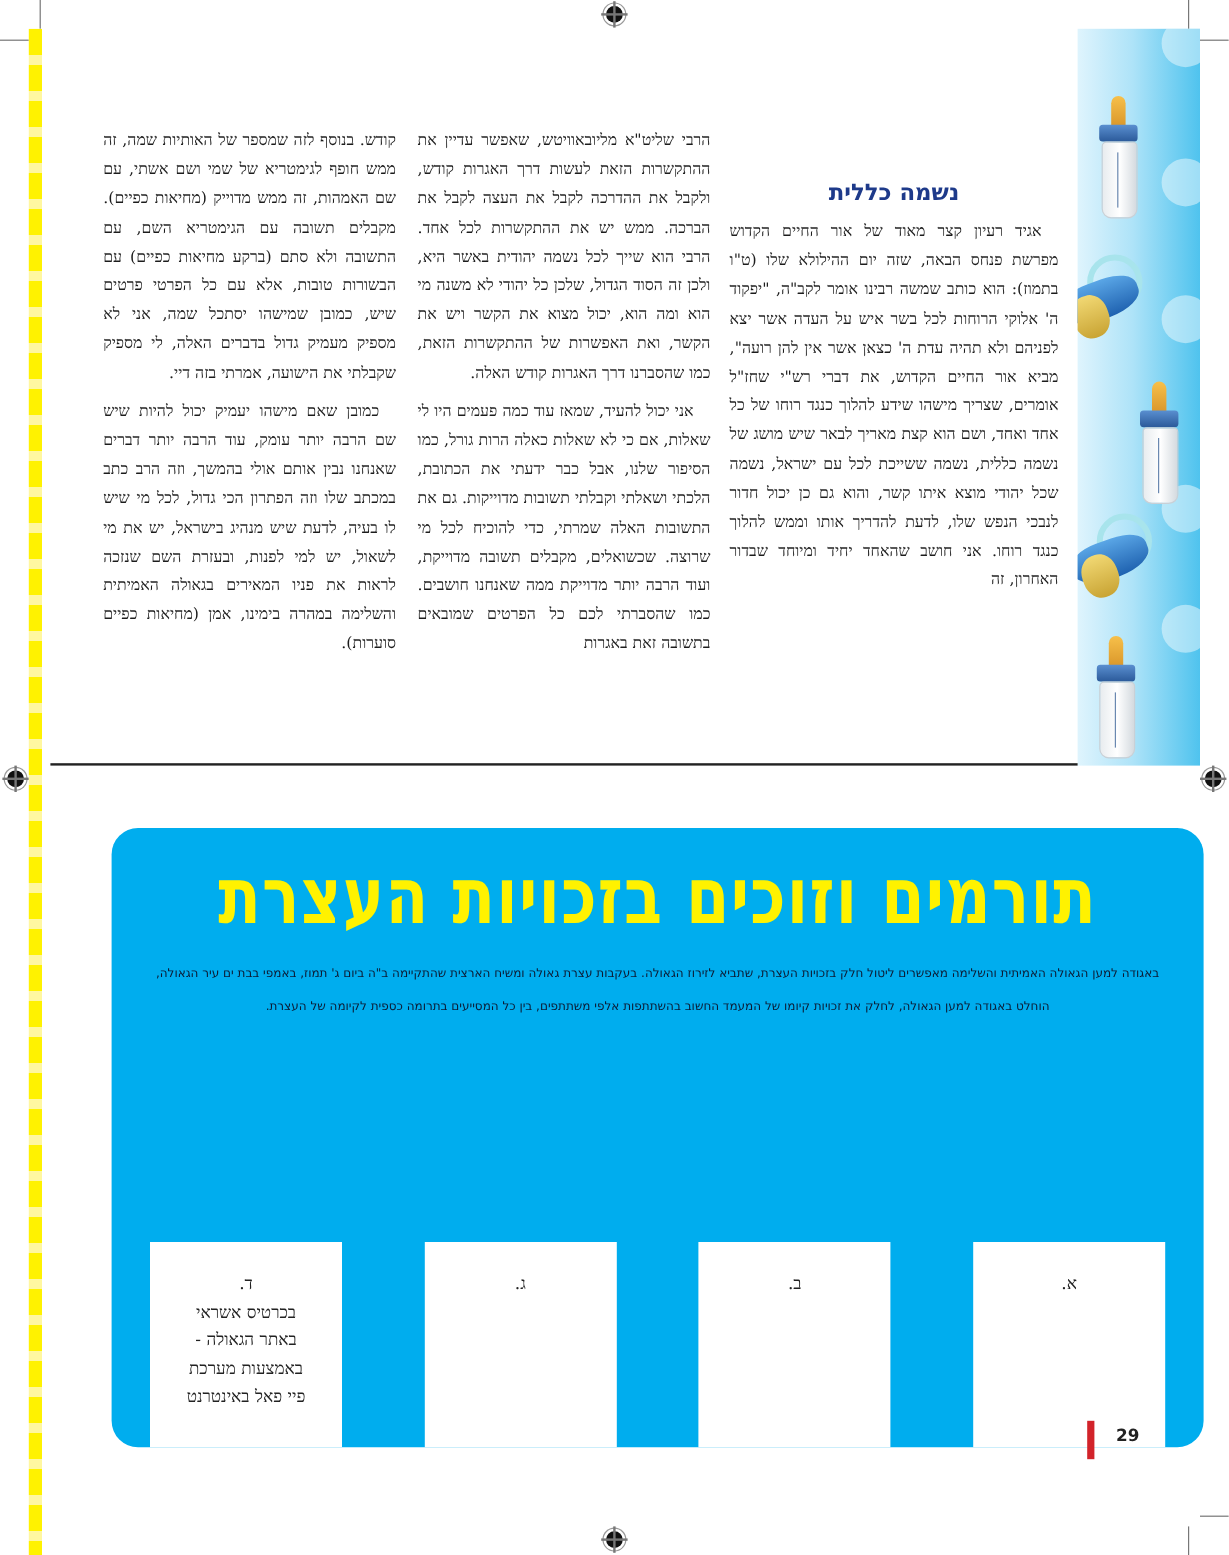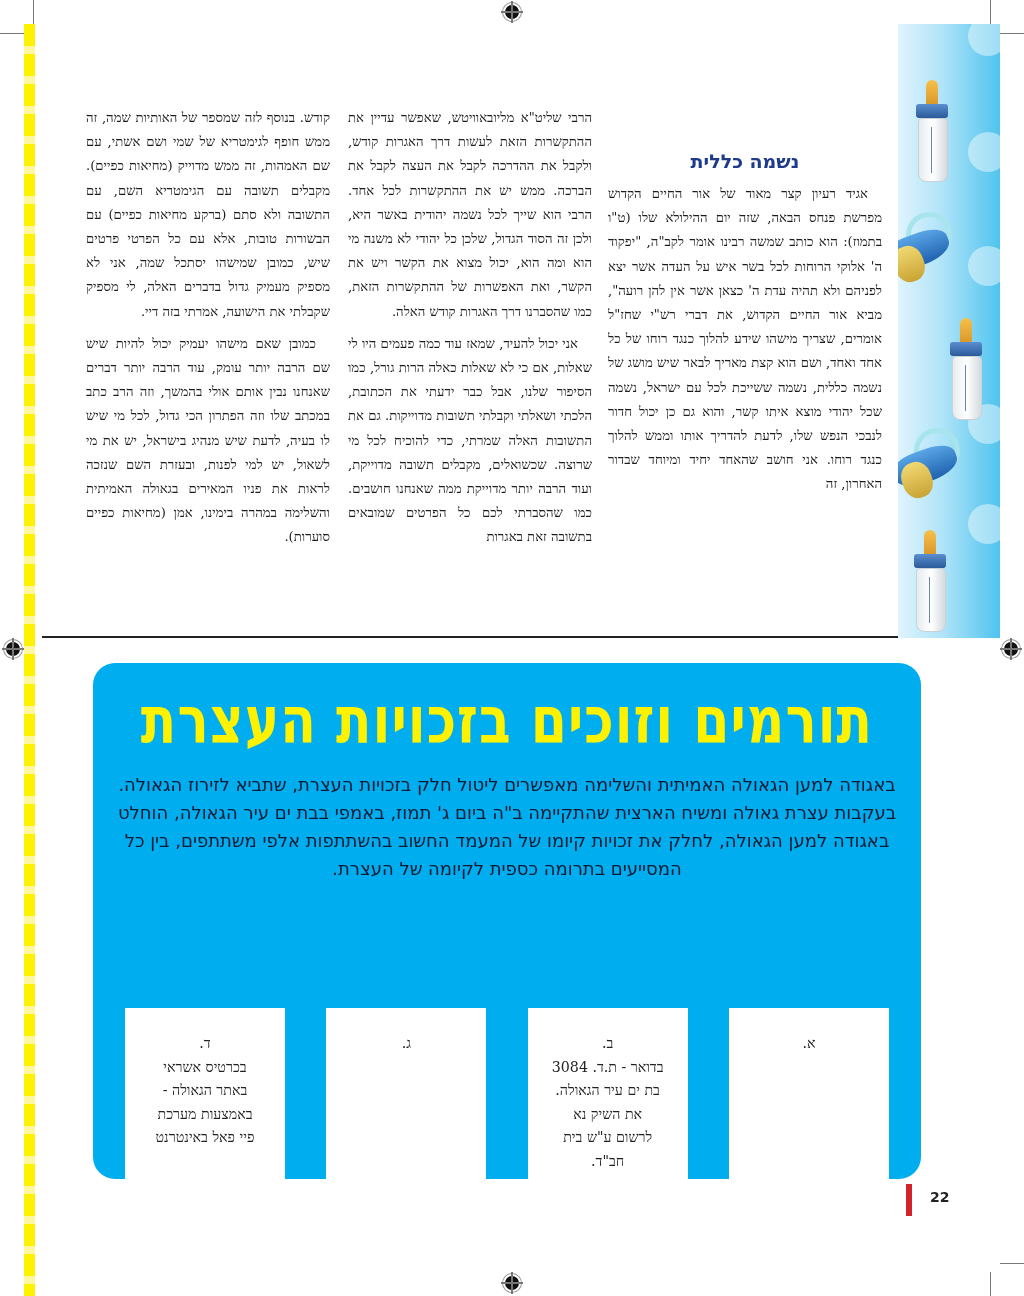--- a/index.html
+++ b/index.html
@@ -21,23 +21,23 @@
   .pacifier { position:absolute; width:70px; height:70px; }
   .pacifier .ring { position:absolute; left:22px; top:0; width:36px; height:36px; border:5px solid #a8e4ec; border-radius:50%; }
   .pacifier .shield { position:absolute; left:0; top:22px; width:66px; height:32px; background:linear-gradient(#5aa6e6,#1f62b0); border-radius:40% 40% 45% 45%; transform:rotate(-20deg); }
   .pacifier .teat { position:absolute; left:10px; top:34px; width:30px; height:36px; background:linear-gradient(#f1d873,#c9a434); border-radius:45%; transform:rotate(-20deg); }
 
   .article-col { position:absolute; top:112px; direction:rtl; text-align:justify; font-family:"DejaVu Serif", serif; font-size:13.2px; line-height:24.2px; color:#1c1c1c; }
   .article-col p { margin:0 0 8px 0; text-indent:14px; }
   .col-title { text-align:center; color:#1e3a8a; font-family:"DejaVu Sans", sans-serif; font-weight:bold; font-size:19px; margin:0 0 6px 0; line-height:30px; text-indent:0 !important; }
   .divider { position:absolute; left:42px; top:636px; width:856px; height:2px; background:#222; }
 
-  .promo { position:absolute; left:93px; top:663px; width:828px; height:516px; background:#00adee; border-radius:22px 22px 22px 22px; }
+  .promo { position:absolute; left:93px; top:690px; width:910px; height:516px; background:#00adee; border-radius:22px 22px 22px 22px; }
   .promo-title { position:absolute; left:0; right:0; top:20px; text-align:center; direction:rtl; color:#fff200; font-family:"DejaVu Sans", sans-serif; font-weight:bold; font-size:52px; letter-spacing:1px; transform:scaleY(1.25); transform-origin:top; }
-  .promo-text { position:absolute; left:22px; right:22px; direction:rtl; text-align:center; color:#0c1a33; font-family:"DejaVu Sans", sans-serif; font-size:18px; line-height:28px; }
+  .promo-text { position:absolute; left:22px; right:22px; direction:rtl; text-align:center; color:#0c1a33; font-family:"DejaVu Sans", sans-serif; font-size:10px; line-height:28px; }
   .promo-p1 { top:108px; }
   .promo-p2 { top:228px; }
   .options { position:absolute; left:32px; right:32px; top:345px; height:171px; display:flex; flex-direction:row-reverse; justify-content:space-between; }
   .option { width:160px; height:171px; background:#ffffff; direction:rtl; text-align:center; font-family:"DejaVu Serif", serif; font-size:14.2px; line-height:23.5px; color:#222; padding-top:24px; box-sizing:border-box; white-space:pre-line; }
 
   .page-num-bar { position:absolute; left:906px; top:1184px; width:6px; height:32px; background:#d2232a; }
   .page-num { position:absolute; left:930px; top:1189px; font-family:"DejaVu Sans", sans-serif; font-weight:bold; font-size:14px; color:#222; }
 </style>
 </head>
 <body>
@@ -109,27 +109,23 @@
   <p>כמובן שאם מישהו יעמיק יכול להיות שיש שם הרבה יותר עומק, עוד הרבה יותר דברים שאנחנו נבין אותם אולי בהמשך, וזה הרב כתב במכתב שלו וזה הפתרון הכי גדול, לכל מי שיש לו בעיה, לדעת שיש מנהיג בישראל, יש את מי לשאול, יש למי לפנות, ובעזרת השם שנזכה לראות את פניו המאירים בגאולה האמיתית והשלימה במהרה בימינו, אמן (מחיאות כפיים סוערות).</p>
 </div>
 
 <div class="divider"></div>
 
 <div class="promo">
   <div class="promo-title">תורמים וזוכים בזכויות העצרת</div>
   <div class="promo-text promo-p1">באגודה למען הגאולה האמיתית והשלימה מאפשרים ליטול חלק בזכויות העצרת, שתביא לזירוז הגאולה. בעקבות עצרת גאולה ומשיח הארצית שהתקיימה ב"ה ביום ג' תמוז, באמפי בבת ים עיר הגאולה, הוחלט באגודה למען הגאולה, לחלק את זכויות קיומו של המעמד החשוב בהשתתפות אלפי משתתפים, בין כל המסייעים בתרומה כספית לקיומה של העצרת.</div>
   <div class="options">
     <div class="option"><div>א.</div></div>
-    <div class="option"><div>ב.</div><div>בדואר - ת.ד. 3084
-בת ים עיר הגאולה.
-את השיק נא
-לרשום ע"ש בית
-חב"ד.</div></div>
+    <div class="option"><div>ב.</div></div>
     <div class="option"><div>ג.</div></div>
     <div class="option"><div>ד.</div><div>בכרטיס אשראי
 באתר הגאולה -
 באמצעות מערכת
 פיי פאל באינטרנט</div></div>
   </div>
 </div>
 
 <div class="page-num-bar"></div>
-<div class="page-num">22</div>
+<div class="page-num">29</div>
 
 </body></html>

